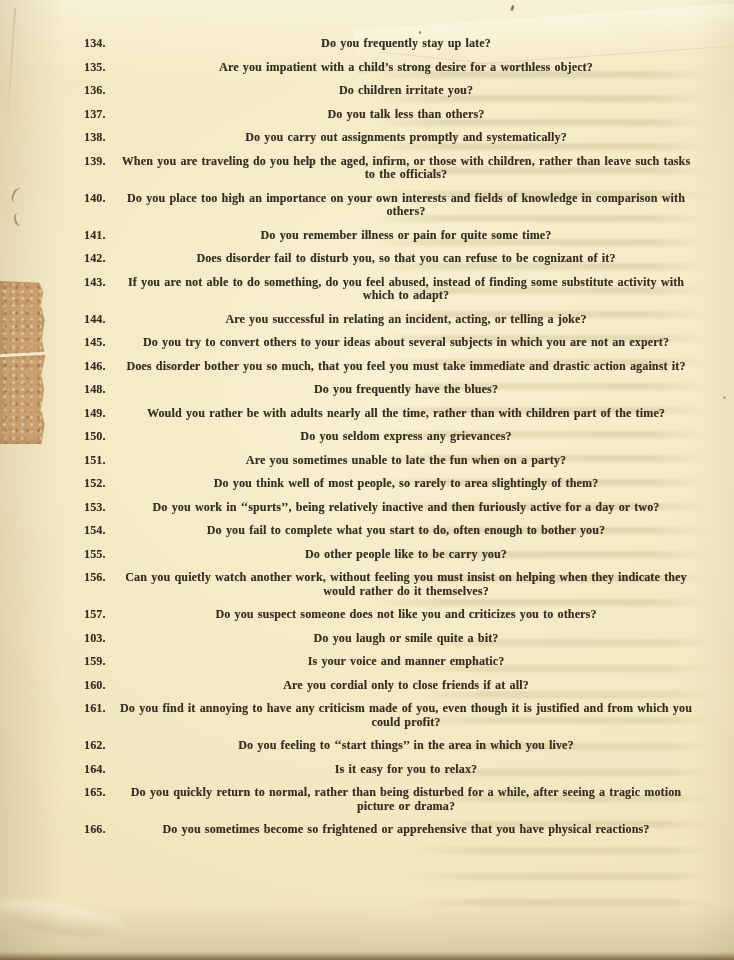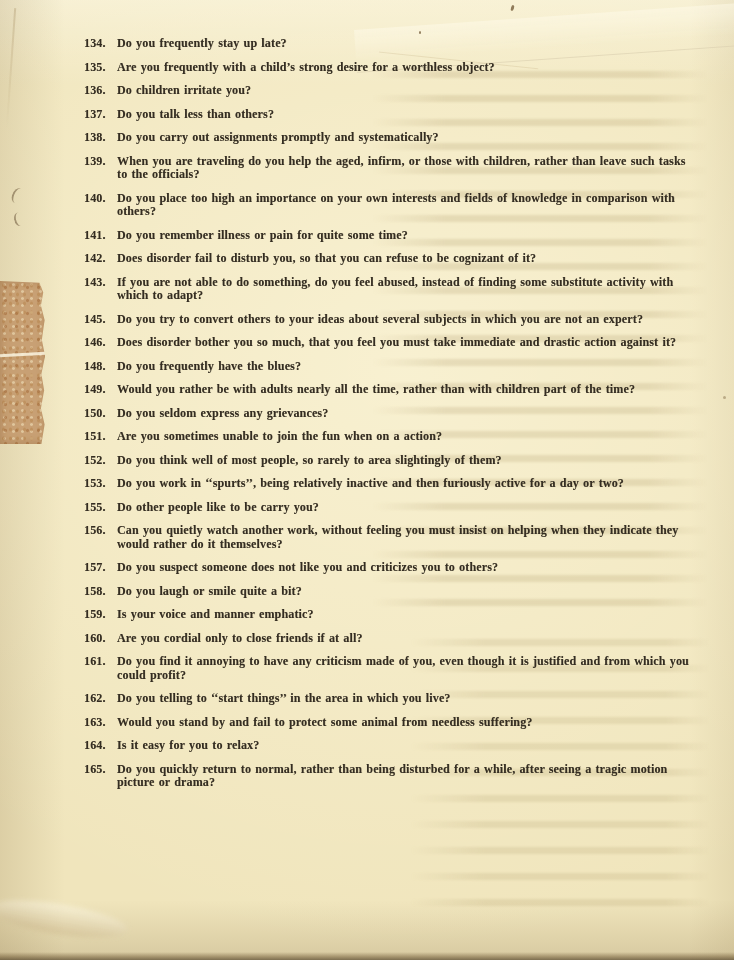--- a/index.html
+++ b/index.html
@@ -92,21 +92,21 @@
     position:absolute; left:84px; top:37px; width:614px;
     margin:0; padding:0; list-style:none;
   }
   .q {
     display:flex; margin-bottom:10px;
     color:#342d22; font-weight:700; font-size:12px; line-height:13.5px;
     letter-spacing:.15px; word-spacing:1px;
     text-shadow:.3px .3px 0 rgba(44,34,18,.35);
   }
   .q .num { flex:0 0 33px; }
-  .q .txt { flex:1; max-width:578px; }
+  .q .txt { flex:1; max-width:578px;text-align:center; }
 </style>
 </head>
 <body>
 
 <div class="page">
 
   <div class="ghost ghost-a"></div>
   <div class="ghost ghost-b"></div>
 
   <div class="fold-tr"></div>
@@ -121,21 +121,21 @@
   <div class="speck speck-3"></div>
 
   <ol class="questions">
     <li class="q">
       <span class="num">134.</span>
       <span class="txt">Do you frequently stay up late?</span>
     </li>
 
     <li class="q">
       <span class="num">135.</span>
-      <span class="txt">Are you frequently with a child’s strong desire for a worthless object?</span>
+      <span class="txt">Are you impatient with a child’s strong desire for a worthless object?</span>
     </li>
 
     <li class="q">
       <span class="num">136.</span>
       <span class="txt">Do children irritate you?</span>
     </li>
 
     <li class="q">
       <span class="num">137.</span>
       <span class="txt">Do you talk less than others?</span>
@@ -164,20 +164,24 @@
     <li class="q">
       <span class="num">142.</span>
       <span class="txt">Does disorder fail to disturb you, so that you can refuse to be cognizant of it?</span>
     </li>
 
     <li class="q">
       <span class="num">143.</span>
       <span class="txt">If you are not able to do something, do you feel abused, instead of finding some substitute activity with which to adapt?</span>
     </li>
 
+    <li class="q">
+      <span class="num">144.</span>
+      <span class="txt">Are you successful in relating an incident, acting, or telling a joke?</span>
+    </li>
 
     <li class="q">
       <span class="num">145.</span>
       <span class="txt">Do you try to convert others to your ideas about several subjects in which you are not an expert?</span>
     </li>
 
     <li class="q">
       <span class="num">146.</span>
       <span class="txt">Does disorder bother you so much, that you feel you must take immediate and drastic action against it?</span>
     </li>
@@ -193,84 +197,88 @@
       <span class="txt">Would you rather be with adults nearly all the time, rather than with children part of the time?</span>
     </li>
 
     <li class="q">
       <span class="num">150.</span>
       <span class="txt">Do you seldom express any grievances?</span>
     </li>
 
     <li class="q">
       <span class="num">151.</span>
-      <span class="txt">Are you sometimes unable to join the fun when on a action?</span>
+      <span class="txt">Are you sometimes unable to late the fun when on a party?</span>
     </li>
 
     <li class="q">
       <span class="num">152.</span>
       <span class="txt">Do you think well of most people, so rarely to area slightingly of them?</span>
     </li>
 
     <li class="q">
       <span class="num">153.</span>
       <span class="txt">Do you work in ‘‘spurts’’, being relatively inactive and then furiously active for a day or two?</span>
     </li>
 
+    <li class="q">
+      <span class="num">154.</span>
+      <span class="txt">Do you fail to complete what you start to do, often enough to bother you?</span>
+    </li>
 
     <li class="q">
       <span class="num">155.</span>
       <span class="txt">Do other people like to be carry you?</span>
     </li>
 
     <li class="q">
       <span class="num">156.</span>
       <span class="txt">Can you quietly watch another work, without feeling you must insist on helping when they indicate they would rather do it themselves?</span>
     </li>
 
     <li class="q">
       <span class="num">157.</span>
       <span class="txt">Do you suspect someone does not like you and criticizes you to others?</span>
     </li>
 
     <li class="q">
-      <span class="num">158.</span>
+      <span class="num">103.</span>
       <span class="txt">Do you laugh or smile quite a bit?</span>
     </li>
 
     <li class="q">
       <span class="num">159.</span>
       <span class="txt">Is your voice and manner emphatic?</span>
     </li>
 
     <li class="q">
       <span class="num">160.</span>
       <span class="txt">Are you cordial only to close friends if at all?</span>
     </li>
 
     <li class="q">
       <span class="num">161.</span>
       <span class="txt">Do you find it annoying to have any criticism made of you, even though it is justified and from which you could profit?</span>
     </li>
 
     <li class="q">
       <span class="num">162.</span>
-      <span class="txt">Do you telling to ‘‘start things’’ in the area in which you live?</span>
-    </li>
-
-    <li class="q">
-      <span class="num">163.</span>
-      <span class="txt">Would you stand by and fail to protect some animal from needless suffering?</span>
-    </li>
+      <span class="txt">Do you feeling to ‘‘start things’’ in the area in which you live?</span>
+    </li>
+
 
     <li class="q">
       <span class="num">164.</span>
       <span class="txt">Is it easy for you to relax?</span>
     </li>
 
     <li class="q">
       <span class="num">165.</span>
       <span class="txt">Do you quickly return to normal, rather than being disturbed for a while, after seeing a tragic motion picture or drama?</span>
     </li>
 
+    <li class="q">
+      <span class="num">166.</span>
+      <span class="txt">Do you sometimes become so frightened or apprehensive that you have physical reactions?</span>
+    </li>
   </ol>
 
 </div>
 
 </body></html>

